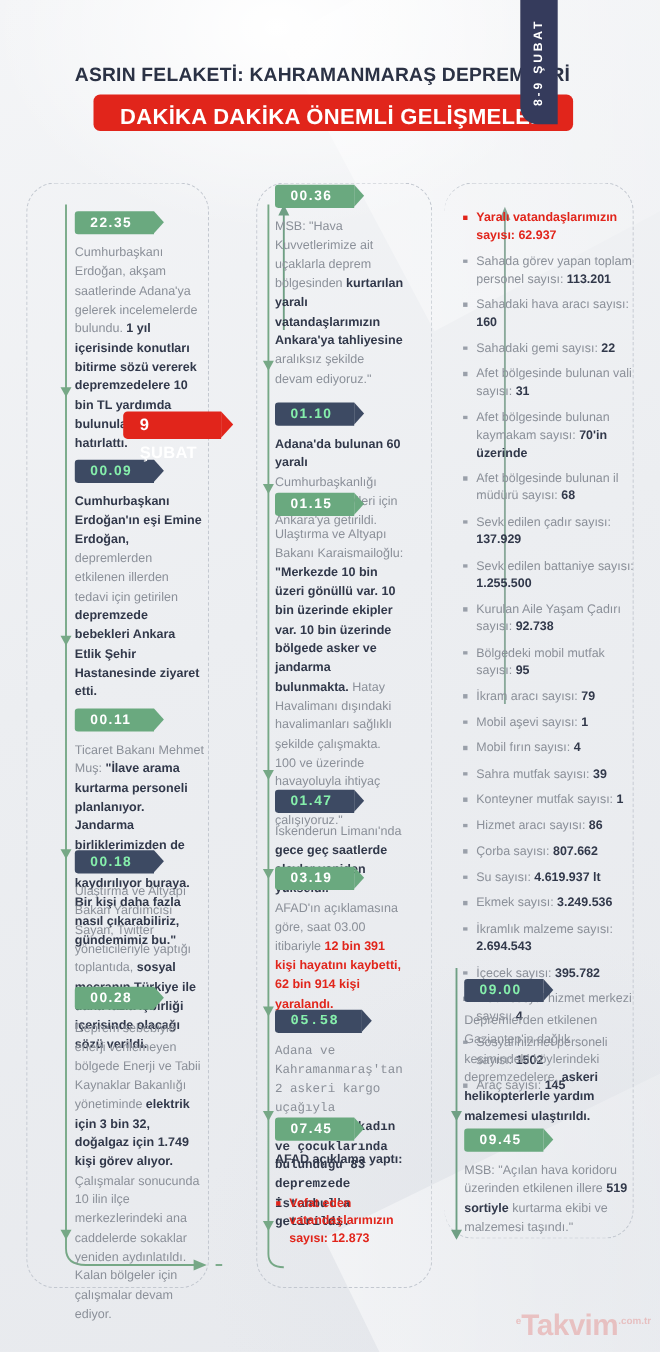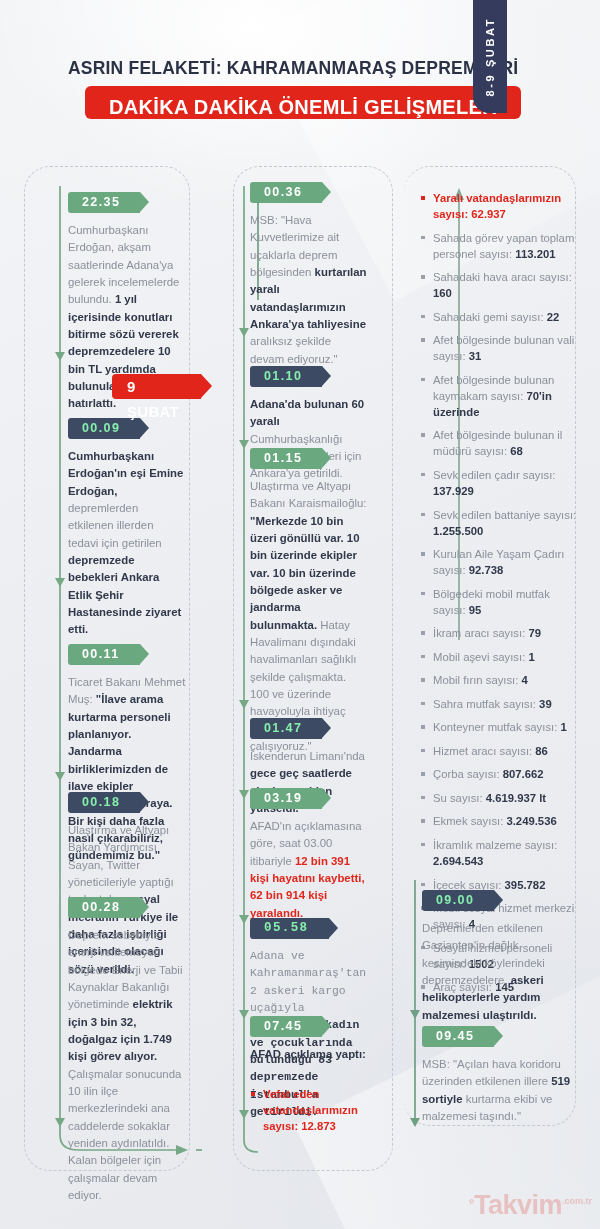--- a/index.html
+++ b/index.html
@@ -187,25 +187,25 @@
     <path d="M415,880 L415,1125" stroke="#6f9f84" stroke-width="1.7" fill="none"></path>
     <polygon points="410,1010 420,1010 415,1019" fill="#6f9f84"></polygon>
     <polygon points="410,1118 420,1118 415,1127" fill="#6f9f84"></polygon>
   </svg>
 
   <div id="col1-content">
       <div class="entry" style="left: 68px; top: 192px; width: 118px;"><div class="badge green"><span class="lbl">22.35</span></div><div class="body-txt">Cumhurbaşkanı Erdoğan, akşam saatlerinde Adana'ya gelerek incelemelerde bulundu. <b>1 yıl içerisinde konutları bitirme sözü vererek depremzedelere 10 bin TL yardımda bulunulacağını hatırlattı.</b></div></div>
       <div class="entry" style="left: 68px; top: 374px; width: 118px; padding-left: 44px;"><div class="badge-red"><span class="lbl">9 ŞUBAT</span></div></div>
       <div class="entry" style="left: 68px; top: 418px; width: 118px;"><div class="badge dark"><span class="lbl">00.09</span></div><div class="body-txt"><b>Cumhurbaşkanı Erdoğan'ın eşi Emine Erdoğan,</b> depremlerden etkilenen illerden tedavi için getirilen <b>depremzede bebekleri Ankara Etlik Şehir Hastanesinde ziyaret etti.</b></div></div>
       <div class="entry" style="left: 68px; top: 644px; width: 118px;"><div class="badge green"><span class="lbl">00.11</span></div><div class="body-txt">Ticaret Bakanı Mehmet Muş: <b>"İlave arama kurtarma personeli planlanıyor. Jandarma birliklerimizden de ilave ekipler kaydırılıyor buraya. Bir kişi daha fazla nasıl çıkarabiliriz, gündemimiz bu."</b></div></div>
-      <div class="entry" style="left: 68px; top: 773px; width: 118px; margin-top: 19px;"><div class="badge dark"><span class="lbl">00.18</span></div><div class="body-txt">Ulaştırma ve Altyapı Bakan Yardımcısı Sayan, Twitter yöneticileriyle yaptığı toplantıda, <b>sosyal mecranın Türkiye ile daha fazla işbirliği içerisinde olacağı sözü verildi.</b></div></div>
+      <div class="entry" style="left: 68px; top: 773px; width: 118px;"><div class="badge dark"><span class="lbl">00.18</span></div><div class="body-txt">Ulaştırma ve Altyapı Bakan Yardımcısı Sayan, Twitter yöneticileriyle yaptığı toplantıda, <b>sosyal mecranın Türkiye ile daha fazla işbirliği içerisinde olacağı sözü verildi.</b></div></div>
       <div class="entry" style="left: 68px; top: 897px; width: 118px;"><div class="badge green"><span class="lbl">00.28</span></div><div class="body-txt">Deprem sebebiyle enerji verilemeyen bölgede Enerji ve Tabii Kaynaklar Bakanlığı yönetiminde <b>elektrik için 3 bin 32, doğalgaz için 1.749 kişi görev alıyor.</b> Çalışmalar sonucunda 10 ilin ilçe merkezlerindeki ana caddelerde sokaklar yeniden aydınlatıldı. Kalan bölgeler için çalışmalar devam ediyor.</div></div>
     </div>
   <div id="col2-content">
-      <div class="entry" style="left: 250px; top: 182px; width: 118px;"><div class="badge green"><span class="lbl">00.36</span></div><div class="body-txt">MSB: "Hava Kuvvetlerimize ait uçaklarla deprem bölgesinden <b>kurtarılan yaralı vatandaşlarımızın Ankara'ya tahliyesine</b> aralıksız şekilde devam ediyoruz."</div></div>
+      <div class="entry" style="left: 250px; top: 168px; width: 118px;"><div class="badge green"><span class="lbl">00.36</span></div><div class="body-txt">MSB: "Hava Kuvvetlerimize ait uçaklarla deprem bölgesinden <b>kurtarılan yaralı vatandaşlarımızın Ankara'ya tahliyesine</b> aralıksız şekilde devam ediyoruz."</div></div>
       <div class="entry" style="left: 250px; top: 366px; width: 118px;"><div class="badge dark"><span class="lbl">01.10</span></div><div class="body-txt"><b>Adana'da bulunan 60 yaralı</b> Cumhurbaşkanlığı uçağı ile tedavileri için Ankara'ya getirildi.</div></div>
       <div class="entry" style="left: 250px; top: 448px; width: 118px;"><div class="badge green"><span class="lbl">01.15</span></div><div class="body-txt">Ulaştırma ve Altyapı Bakanı Karaismailoğlu: <b>"Merkezde 10 bin üzeri gönüllü var. 10 bin üzerinde ekipler var. 10 bin üzerinde bölgede asker ve jandarma bulunmakta.</b> Hatay Havalimanı dışındaki havalimanları sağlıklı şekilde çalışmakta. 100 ve üzerinde havayoluyla ihtiyaç karşılamaya çalışıyoruz."</div></div>
       <div class="entry" style="left: 250px; top: 718px; width: 118px;"><div class="badge dark"><span class="lbl">01.47</span></div><div class="body-txt">İskenderun Limanı'nda <b>gece geç saatlerde alevler yeniden yükseldi.</b></div></div>
       <div class="entry" style="left: 250px; top: 788px; width: 118px;"><div class="badge green"><span class="lbl">03.19</span></div><div class="body-txt">AFAD'ın açıklamasına göre, saat 03.00 itibariyle <span class="red">12 bin 391 kişi hayatını kaybetti, 62 bin 914 kişi yaralandı.</span></div></div>
       <div class="entry" style="left: 250px; top: 918px; width: 118px; font-family: Liberation Mono, monospace;"><div class="badge dark"><span class="lbl">05.58</span></div><div class="body-txt">Adana ve Kahramanmaraş'tan 2 askeri kargo uçağıyla <b>aralarında kadın ve çocuklarında bulunduğu 83 depremzede İstanbul'a getirildi.</b></div></div>
       <div class="entry" style="left: 250px; top: 1016px; width: 118px;"><div class="badge green"><span class="lbl">07.45</span></div><div class="body-txt"><b>AFAD açıklama yaptı:</b></div><div class="stat red" style="margin-top: 23px;">Vefat eden vatandaşlarımızın sayısı: 12.873</div></div>
     </div>
   <div id="col3-stats" class="stats">
       <div class="stat red"><span>Yaralı vatandaşlarımızın sayısı: </span><b>62.937</b></div>
       <div class="stat"><span>Sahada görev yapan toplam personel sayısı: </span><b>113.201</b></div>

